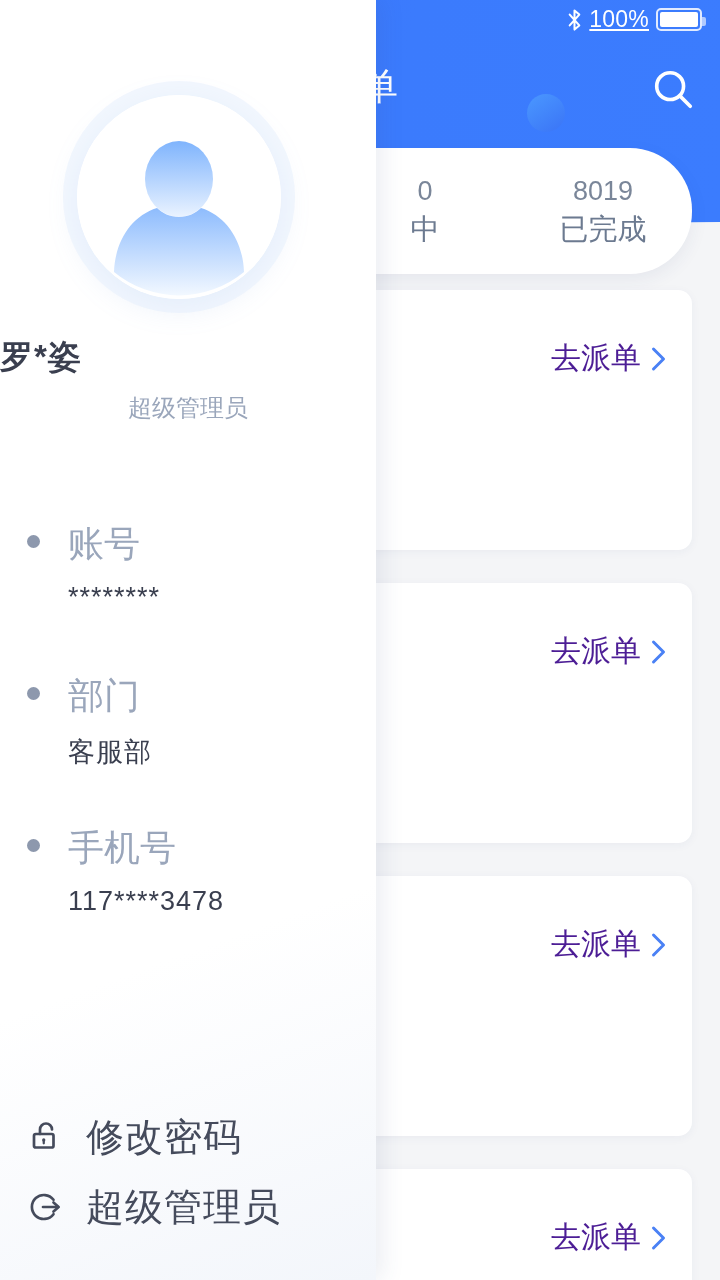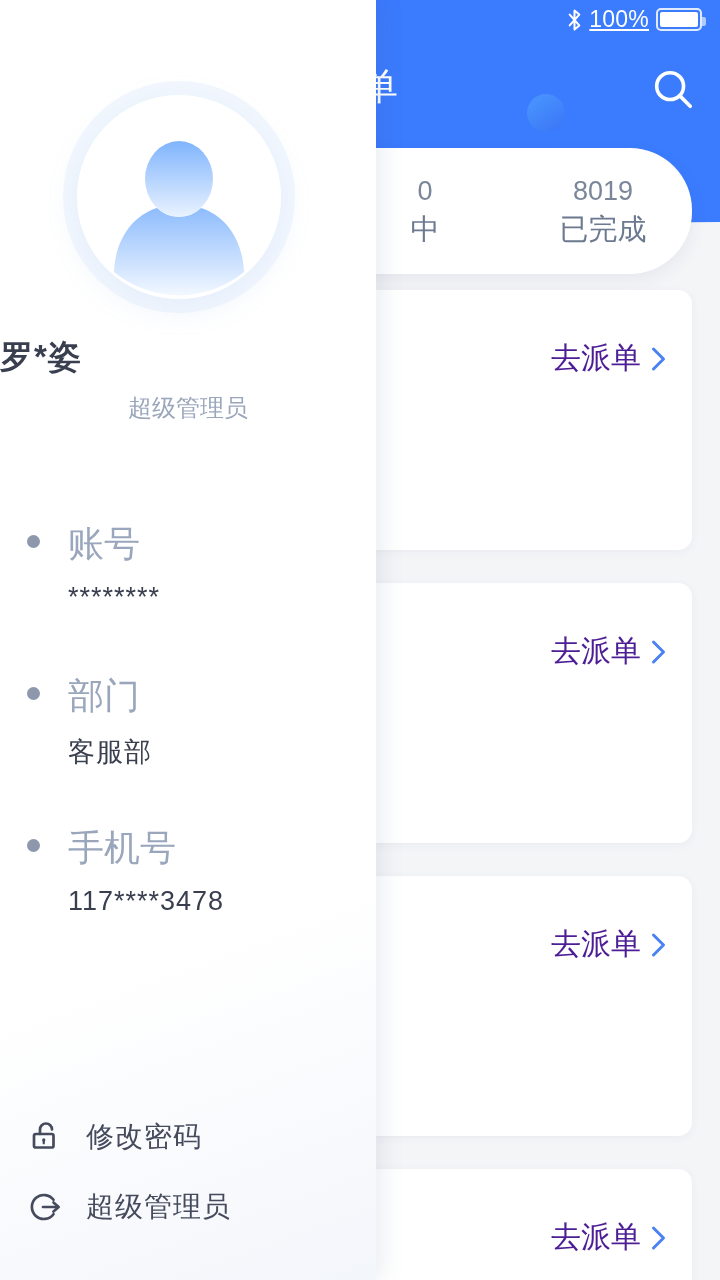--- a/index.html
+++ b/index.html
@@ -109,21 +109,21 @@
   }
   .info-label { position:absolute; left:68px; top:-5px; font-size:36px; color:#9aa6bb; }
   .info-value { position:absolute; left:68px; top:57px; font-size:27px; color:#3a3f4f; letter-spacing:1px; }
 
   .menu { position:absolute; left:0; bottom:38px; width:376px; }
   .menu-item {
     position:relative; height:70px; display:flex; align-items:center;
     padding-left:28px; gap:22px; cursor:pointer;
   }
   .menu-icon { width:36px; height:36px; flex:none; }
-  .menu-label { font-size:28px; color:#454b5c; letter-spacing:1px;text-align:right; }
+  .menu-label { font-size:38px; color:#454b5c; letter-spacing:1px;text-align:right; }
 </style>
 </head>
 <body>
 
 <div id="screen">
 
   <div id="bg-app">
 
     <div class="blue-header"></div>
     <div class="deco-circle"></div>

